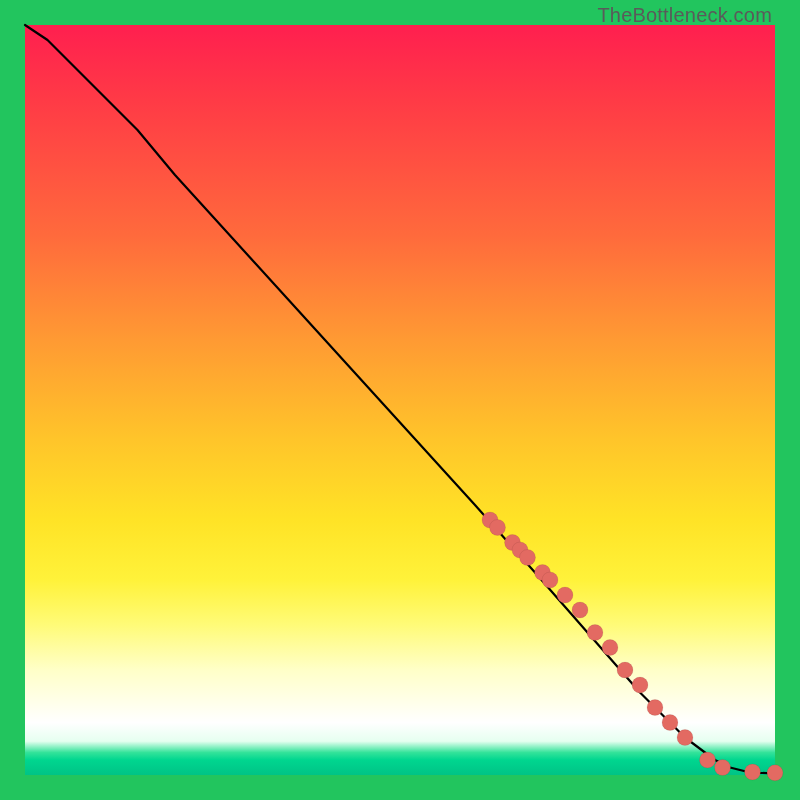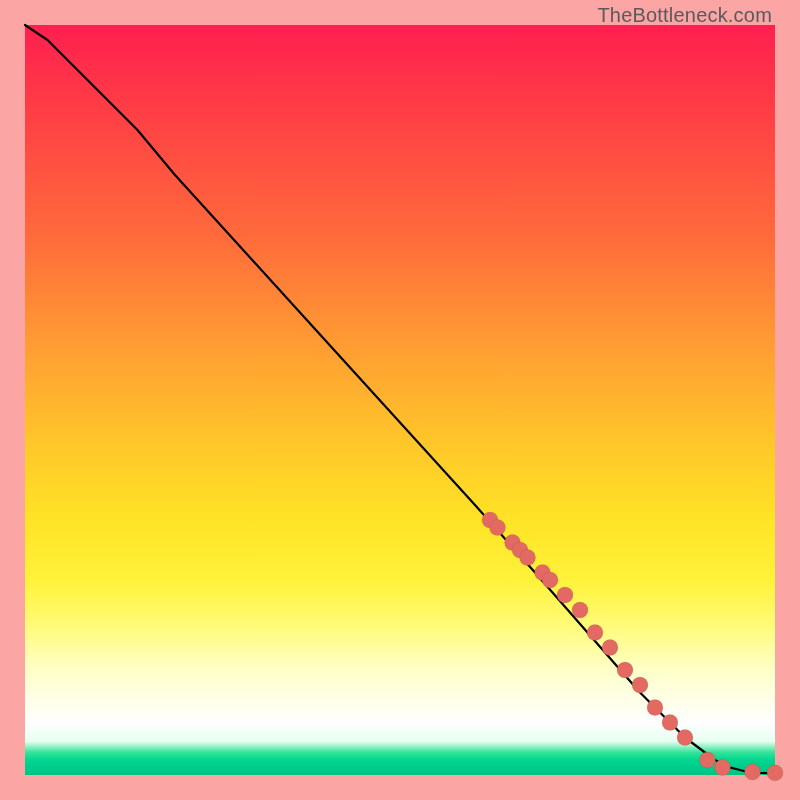--- a/index.html
+++ b/index.html
@@ -10,21 +10,21 @@
     background: #000;
     overflow: hidden;
     font-family: Arial, Helvetica, sans-serif;
   }
   .frame {
     position: absolute;
     left: 0;
     top: 0;
     width: 800px;
     height: 800px;
-    background: #fca5a5;
+    background: #22c55e;
   }
   .plot {
     position: absolute;
     left: 25px;
     top: 25px;
     width: 750px;
     height: 750px;
     
     background: linear-gradient(
       to bottom,

